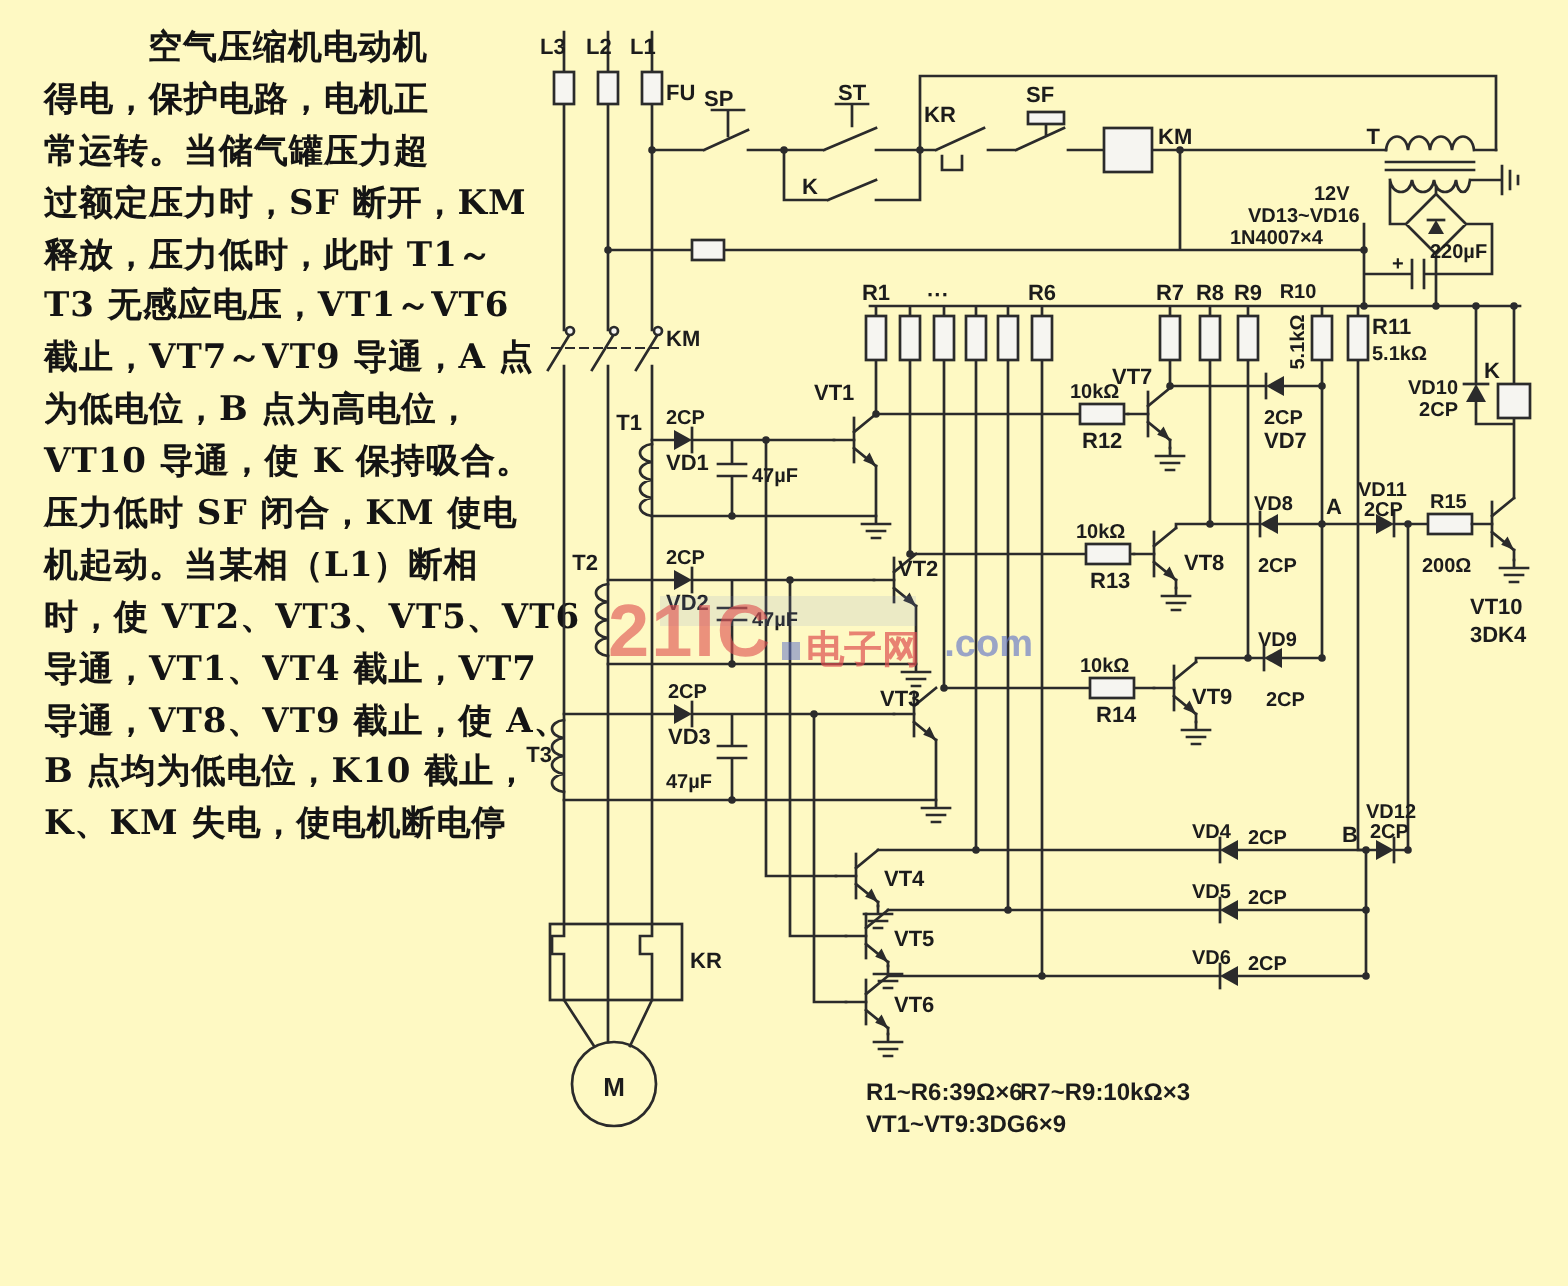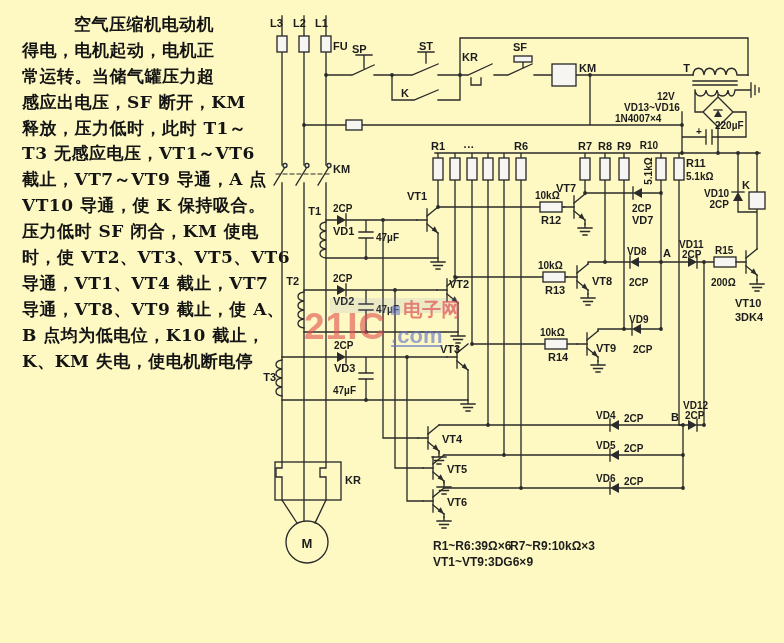--- a/index.html
+++ b/index.html
@@ -18,41 +18,43 @@
   svg.schem .dash{stroke-dasharray:4 3;stroke-width:1;}
   svg.schem .papfill{fill:#f6f5f1;}
   svg.schem g[data-name="component-labels"] text{
       fill:#1c1c1c;stroke:none;font-family:"Liberation Sans",sans-serif;font-weight:bold;}
   .wm-band{position:absolute;left:330px;top:298px;width:128px;height:15px;
            background:rgba(130,150,210,0.15);}
   .watermark{position:absolute;left:304px;top:294px;display:flex;align-items:flex-end;
              pointer-events:none;}
   .wm-brand{font-size:37px;line-height:44px;font-weight:bold;letter-spacing:1px;
             color:rgba(222,80,80,0.62);}
-  .wm-col{display:inline-flex;flex-direction:column;margin-left:5px;margin-top:3px;}
+  .wm-col{display:inline-flex;margin-left:5px;margin-top:3px;}
   .wm-site-row{display:inline-flex;align-items:center;}
   .wm-sq{width:9px;height:9px;background:rgba(100,118,200,0.55);display:inline-block;margin-right:3px;}
   .wm-site{font-size:19px;font-weight:bold;color:rgba(222,80,80,0.70);}
-  .wm-domain{font-size:22px;font-weight:bold;color:rgba(100,118,200,0.65);text-decoration:underline;}
+  .wm-domain{font-size:19px;font-weight:bold;color:rgba(100,118,200,0.65);margin-left:12px;}
 </style>
 </head>
 <body>
 
 <div class="page" data-name="scanned-page">
 
   <div class="text-col" data-name="description-text">
       <div class="tline" data-name="text-line">空气压缩机电动机</div>
-      <div class="tline" data-name="text-line">得电，电机起动，电机正</div>
+      <div class="tline" data-name="text-line">得电，保护电路，电机正</div>
       <div class="tline" data-name="text-line">常运转。当储气罐压力超</div>
-      <div class="tline" data-name="text-line">感应出电压，SF 断开，KM</div>
+      <div class="tline" data-name="text-line">过额定压力时，SF 断开，KM</div>
       <div class="tline" data-name="text-line">释放，压力低时，此时 T1～</div>
       <div class="tline" data-name="text-line">T3 无感应电压，VT1～VT6</div>
       <div class="tline" data-name="text-line">截止，VT7～VT9 导通，A 点</div>
+      <div class="tline" data-name="text-line">为低电位，B 点为高电位，</div>
       <div class="tline" data-name="text-line">VT10 导通，使 K 保持吸合。</div>
       <div class="tline" data-name="text-line">压力低时 SF 闭合，KM 使电</div>
+      <div class="tline" data-name="text-line">机起动。当某相（L1）断相</div>
       <div class="tline" data-name="text-line">时，使 VT2、VT3、VT5、VT6</div>
       <div class="tline" data-name="text-line">导通，VT1、VT4 截止，VT7</div>
       <div class="tline" data-name="text-line">导通，VT8、VT9 截止，使 A、</div>
       <div class="tline" data-name="text-line">B 点均为低电位，K10 截止，</div>
       <div class="tline" data-name="text-line">K、KM 失电，使电机断电停</div>
     </div>
 
   <svg class="schem" width="784" height="643" viewBox="0 0 784 643" data-name="circuit-schematic">
     <defs>
       <g id="npn">

